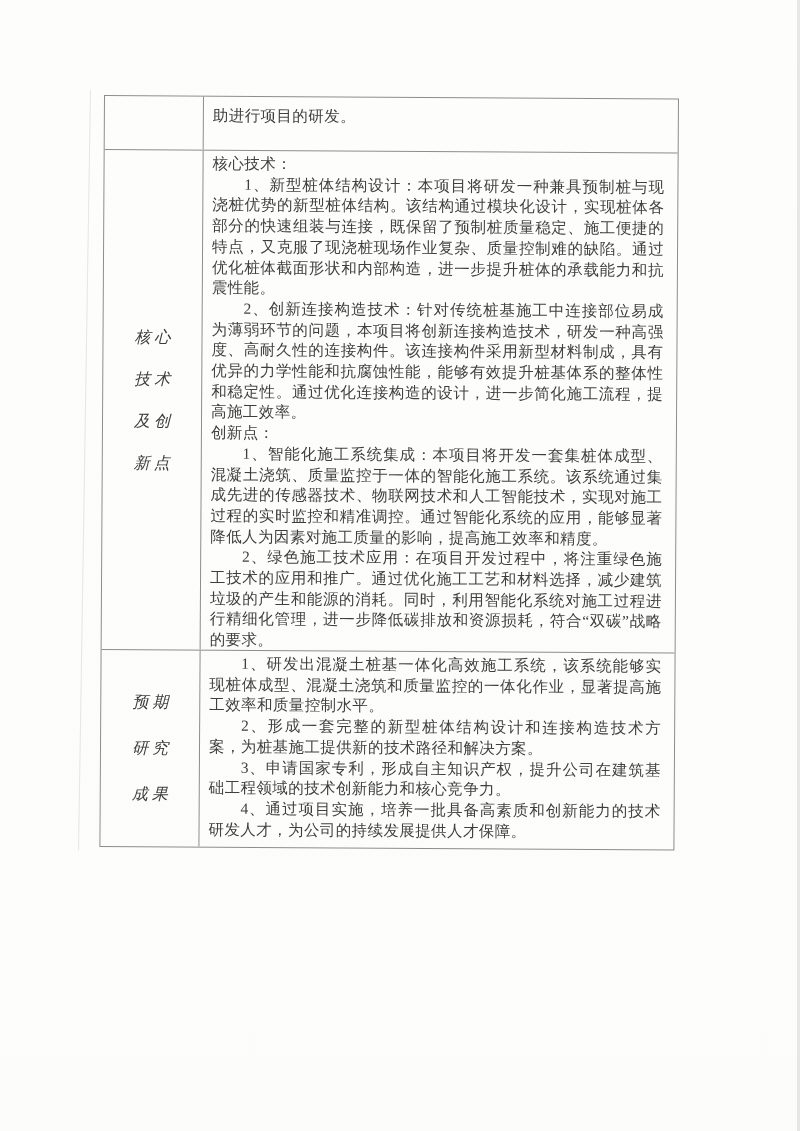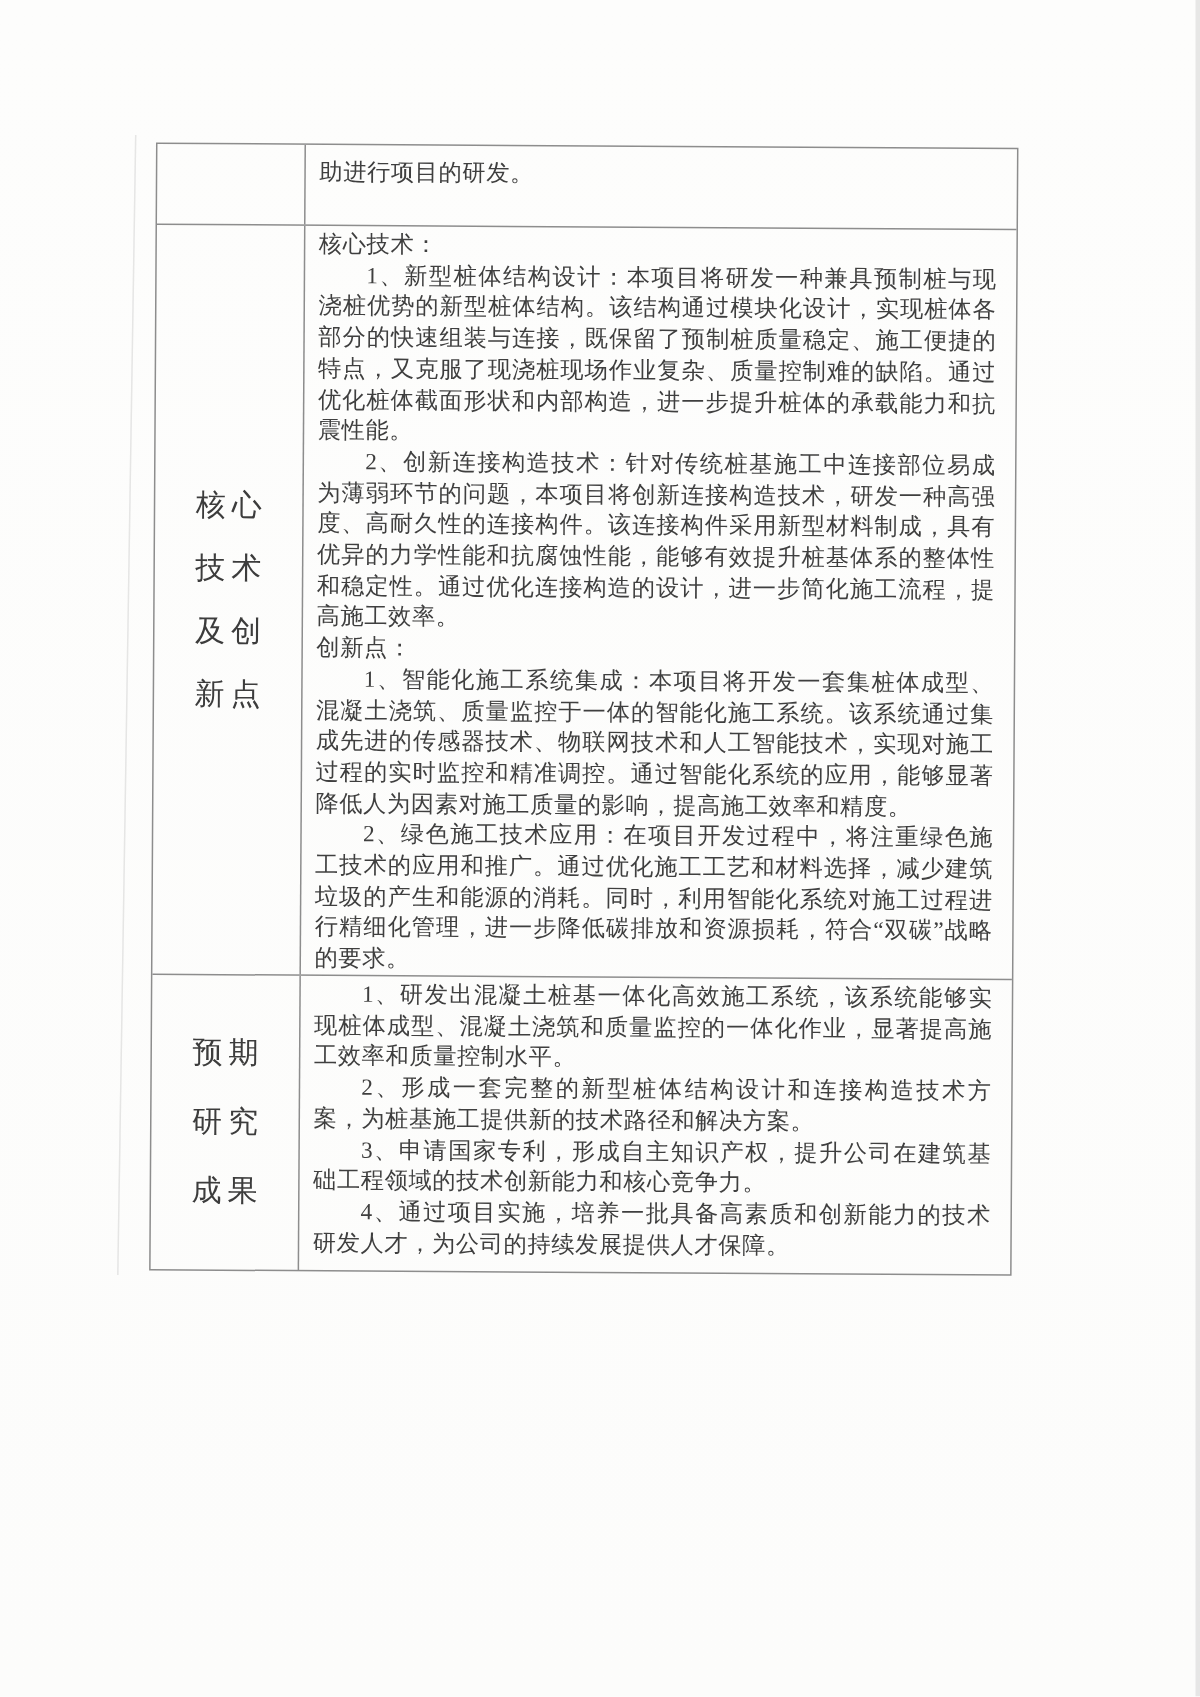--- a/index.html
+++ b/index.html
@@ -60,26 +60,27 @@
     font-size: 15.5px;
     line-height: 20.7px;
     letter-spacing: 0.4px;
     color: #3f3f3f;
     text-align: justify;
     text-justify: inter-character;
   }
   .para.indent { text-indent: 2.05em; }
   .row1 .cell.content { padding-top: 9px; }
   .label-line {
-    font-size: 20px;
+    font-size: 16px;
     letter-spacing: 4px;
     padding-left: 4px; 
     color: #3c3c3c;
     line-height: 24px;
     white-space: nowrap;
+    font-style: italic;
   }
   .row2 .label-line { margin: 9px 0; }
   .row3 .label-line { margin: 11px 0; }
 </style>
 </head>
 <body>
 
 <div class="page">
   <div class="scan-edge-left"></div>
   <div class="scan-edge-right"></div>

